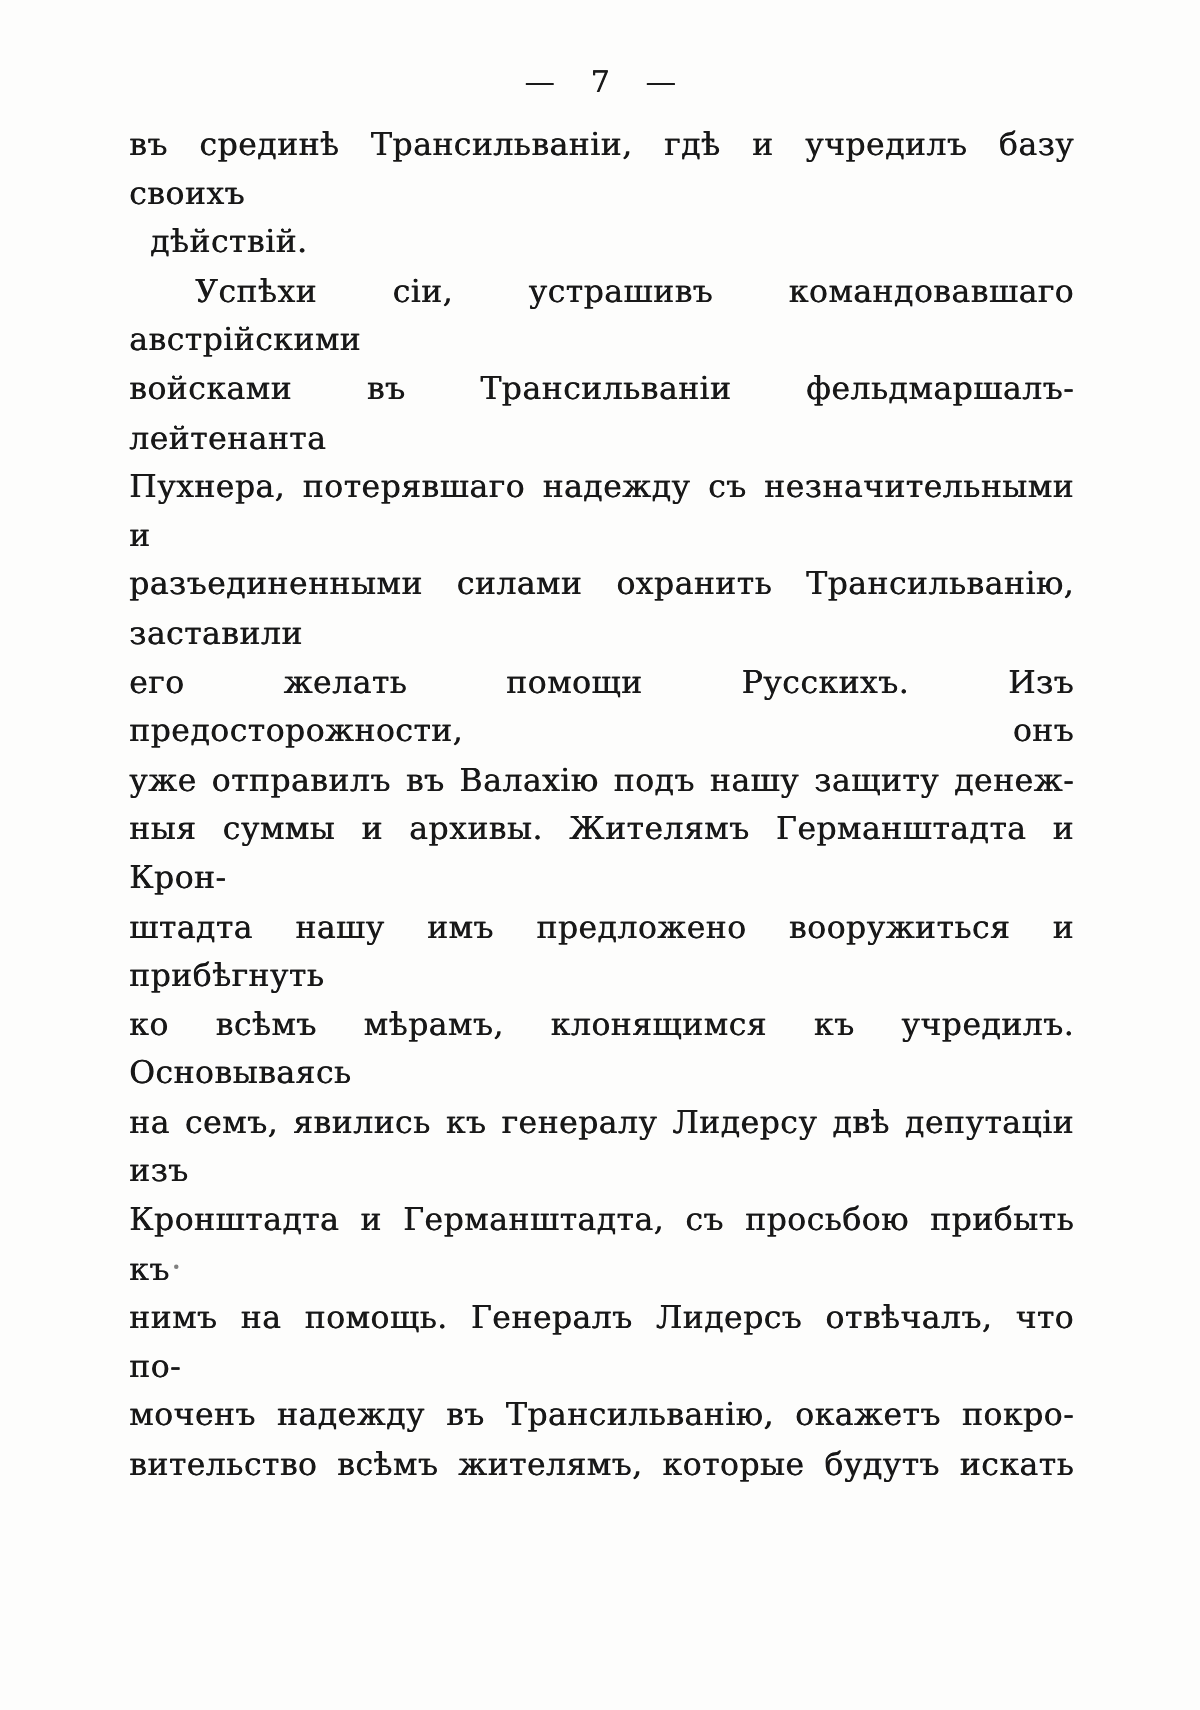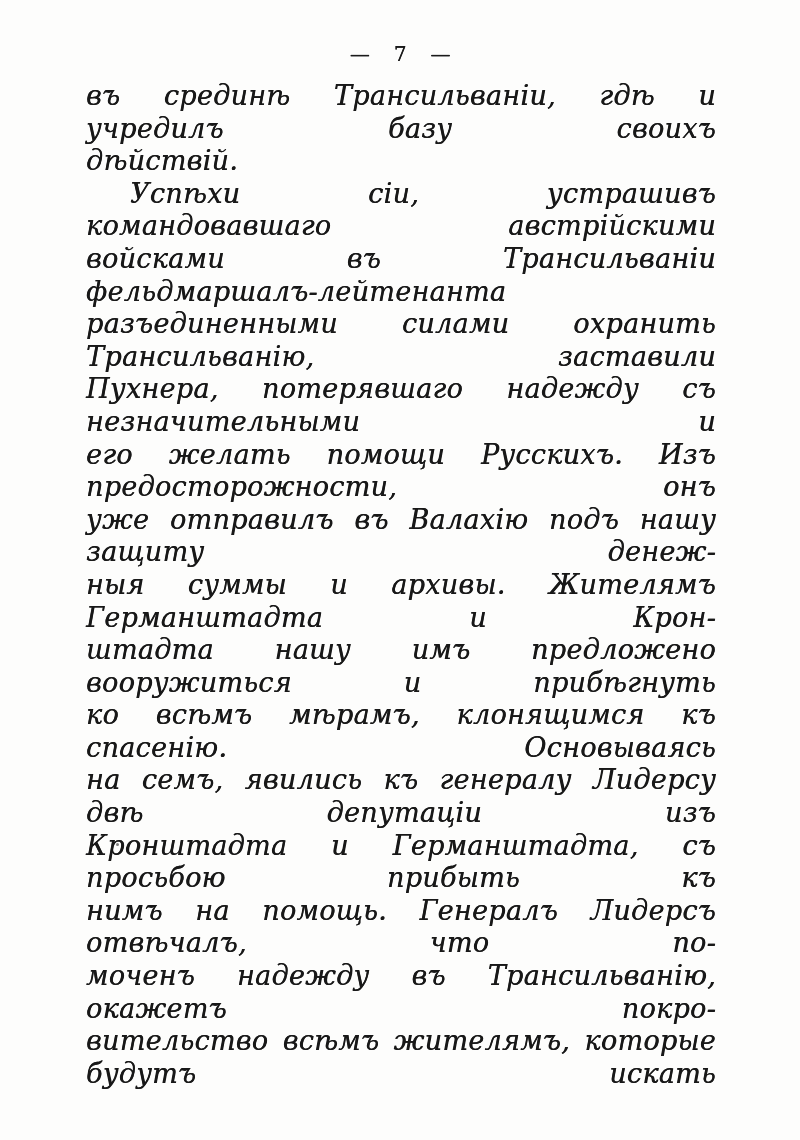--- a/index.html
+++ b/index.html
@@ -25,31 +25,30 @@
     text-shadow: 0.4px 0 0 currentColor;
   }
   .page-header .dash { letter-spacing: 0; }
   .page-header .pn { margin: 0 24px; font-size: 20px; }
   .text-block {
     position: absolute;
     top: 80px; left: 86px;
     width: 630px;
   }
   .line {
-    font-size: 27px;
+    font-size: 21px;
     line-height: 32.6px;
     letter-spacing: 0.3px;
     word-spacing: 2.5px;
     text-align: justify;
     text-align-last: justify;
     white-space: normal;
     text-shadow: 0.35px 0 0 currentColor;
-    font-style: italic;
   }
-  .line.flush { text-align-last: left; }
+  .line.flush { text-align-last: left; margin-left: 14px; }
   .line.indent { text-indent: 44px; }
   .sc {
     font-variant: small-caps;
     letter-spacing: 3.5px;
   }
   .speck {
     position: absolute;
     left: 116px; top: 843px;
     width: 3px; height: 3px;
     border-radius: 50%;
@@ -63,27 +62,27 @@
 <div class="page">
   <div class="page-header">
     <span class="dash">—</span><span class="pn">7</span><span class="dash">—</span>
   </div>
 
   <div class="text-block">
       <div class="line"><span>въ срединѣ Трансильваніи, гдѣ и учредилъ базу своихъ</span></div>
       <div class="line flush"><span>дѣйствій.</span></div>
       <div class="line indent"><span>Успѣхи сіи, устрашивъ командовавшаго австрійскими</span></div>
       <div class="line"><span>войсками въ Трансильваніи фельдмаршалъ-лейтенанта</span></div>
+      <div class="line"><span>Пухнера, потерявшаго надежду съ незначительными и</span></div>
       <div class="line"><span>разъединенными силами охранить Трансильванію, заставили</span></div>
-      <div class="line"><span>Пухнера, потерявшаго надежду съ незначительными и</span></div>
       <div class="line"><span>его желать помощи Русскихъ. Изъ предосторожности, онъ</span></div>
       <div class="line"><span>уже отправилъ въ Валахію подъ нашу защиту денеж-</span></div>
       <div class="line"><span>ныя суммы и архивы. Жителямъ Германштадта и Крон-</span></div>
       <div class="line"><span>штадта нашу имъ предложено вооружиться и прибѣгнуть</span></div>
-      <div class="line"><span>ко всѣмъ мѣрамъ, клонящимся къ спасенію. Основываясь</span></div>
+      <div class="line"><span>ко всѣмъ мѣрамъ, клонящимся къ учредилъ. Основываясь</span></div>
       <div class="line"><span>на семъ, явились къ генералу Лидерсу двѣ депутаціи изъ</span></div>
       <div class="line"><span>Кронштадта и Германштадта, съ просьбою прибыть къ</span></div>
       <div class="line"><span>нимъ на помощь. Генералъ Лидерсъ отвѣчалъ, что по-</span></div>
       <div class="line"><span>моченъ надежду въ Трансильванію, окажетъ покро-</span></div>
       <div class="line"><span>вительство всѣмъ жителямъ, которые будутъ искать</span></div>
     </div>
 
   <div class="speck"></div>
 </div>
 

